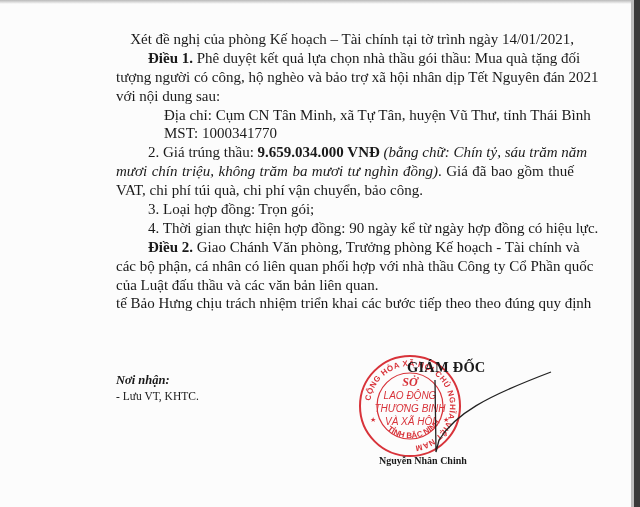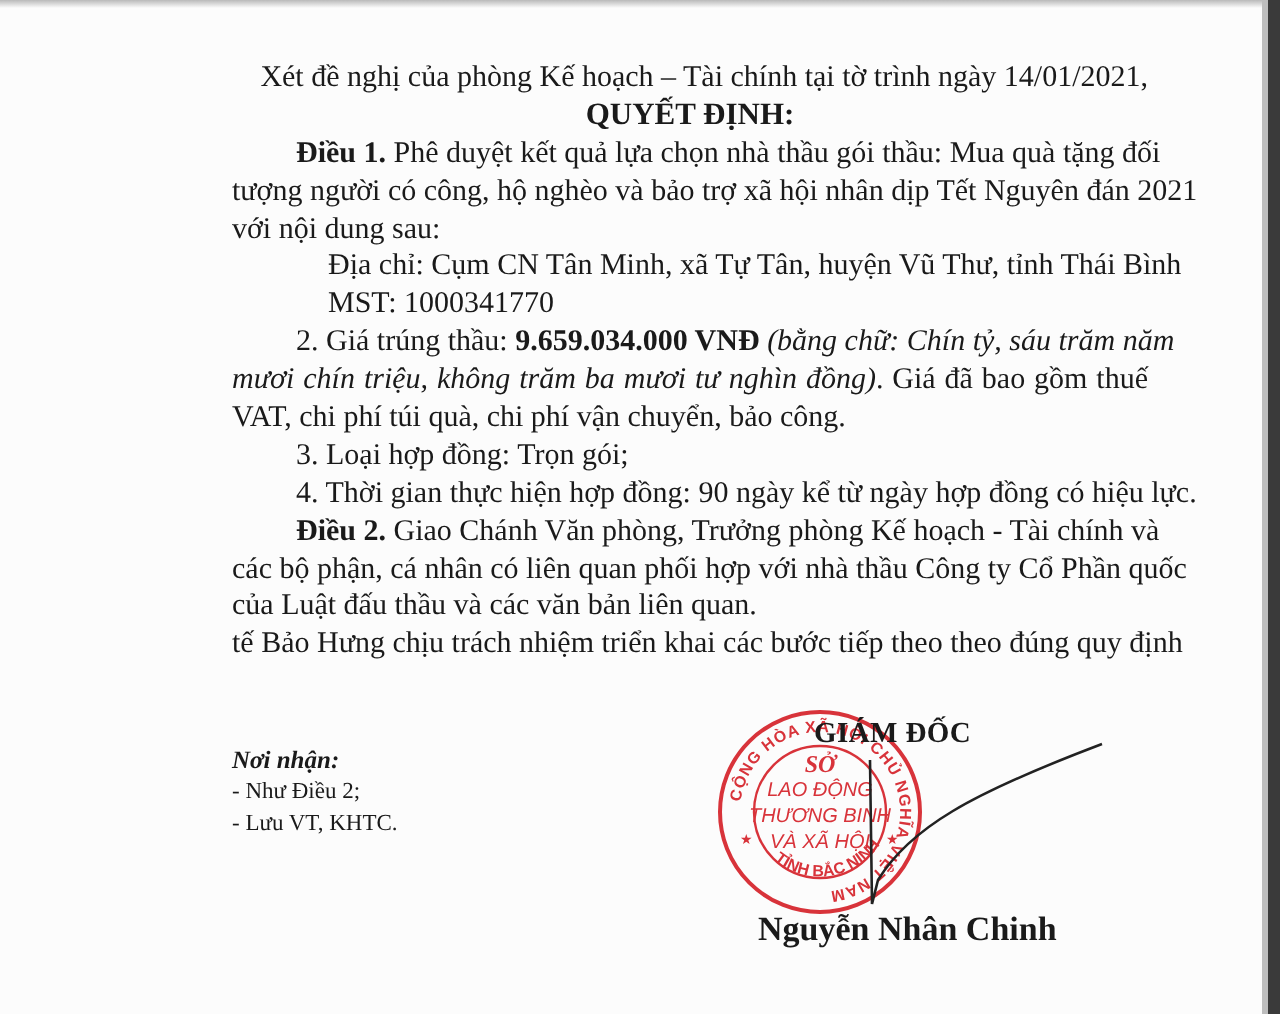--- a/index.html
+++ b/index.html
@@ -43,21 +43,21 @@
     .recipients .head { font-weight: bold; font-style: italic; font-size: 12.5px; }
 
     .signature {
       position: absolute; left: 355px; top: 352px; width: 180px; height: 120px;
     }
     .sig-title {
       position: absolute; left: 52px; top: 7px; font-weight: bold; font-size: 14.5px;
       letter-spacing: 0.2px; z-index: 3;
     }
     .sig-name {
-      position: absolute; left: 24px; top: 103px; font-weight: bold; font-size: 17px;
+      position: absolute; left: 24px; top: 103px; font-weight: bold; font-size: 10px;
       white-space: nowrap; z-index: 3;
     }
     .stamp {
       position: absolute; left: 3px; top: 2px; width: 104px; height: 104px; z-index: 2;
     }
     .stamp-text {
       position: absolute; left: 3px; top: 24px; width: 104px; text-align: center;
       color: #d8333a; font-family: "Liberation Sans", "DejaVu Sans", sans-serif;
       font-size: 10px; line-height: 13px; z-index: 2; font-style: italic;
     }
@@ -65,21 +65,20 @@
     .sig-stroke { position: absolute; left: 0; top: 0; z-index: 4; }
   </style>
 </head>
 <body>
 
 <div class="top-shadow"></div>
 <div class="right-border"></div>
 
 <div class="page">
   <div class="line right">Xét đề nghị của phòng Kế hoạch – Tài chính tại tờ trình ngày 14/01/2021,</div>
-  <div class="line center title">QUYẾT ĐỊNH:</div>
 
   <div class="line justify" style="padding-left:32px;">
     <b>Điều 1.</b><span> Phê duyệt kết quả lựa chọn nhà thầu gói thầu: Mua quà tặng đối</span>
   </div>
   <div class="line justify">tượng người có công, hộ nghèo và bảo trợ xã hội nhân dịp Tết Nguyên đán 2021</div>
   <div class="line">với nội dung sau:</div>
 
   <div class="line indent2">Địa chỉ: Cụm CN Tân Minh, xã Tự Tân, huyện Vũ Thư, tỉnh Thái Bình</div>
   <div class="line indent2">MST: 1000341770</div>
 
@@ -101,21 +100,20 @@
   <div class="line justify" style="padding-left:32px;">
     <b>Điều 2.</b><span> Giao Chánh Văn phòng, Trưởng phòng Kế hoạch - Tài chính và</span>
   </div>
   <div class="line justify">các bộ phận, cá nhân có liên quan  phối hợp với nhà thầu Công ty Cổ Phần quốc</div>
   <div class="line">của Luật đấu thầu và các văn bản liên quan.</div>
   <div class="line justify">tế Bảo Hưng chịu trách nhiệm triển khai các bước tiếp theo theo đúng quy định</div>
 </div>
 
 <div class="recipients">
   <div class="head">Nơi nhận:</div>
-  <div>- Như Điều 2;</div>
   <div>- Lưu VT, KHTC.</div>
 </div>
 
 <div class="signature">
   <svg class="stamp" viewBox="0 0 104 104" width="104" height="104">
     <defs>
       <path id="ringPath" d="M 52 52 m -40 0 a 40 40 0 1 1 80 0 a 40 40 0 1 1 -80 0"></path>
       <path id="bottomPath" d="M 18 60 A 36 36 0 0 0 86 60"></path>
     </defs>
     <circle cx="52" cy="52" r="50" fill="none" stroke="#d8333a" stroke-width="2"></circle>

